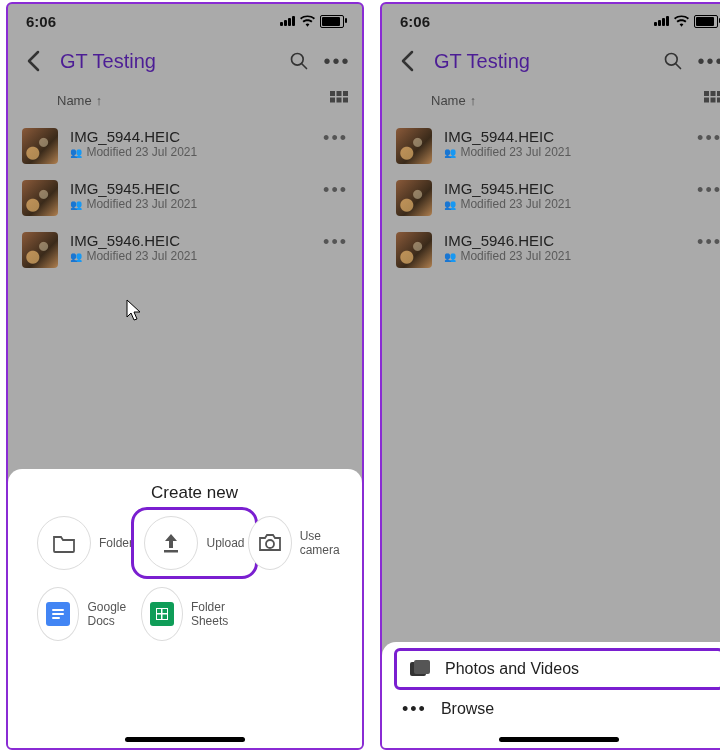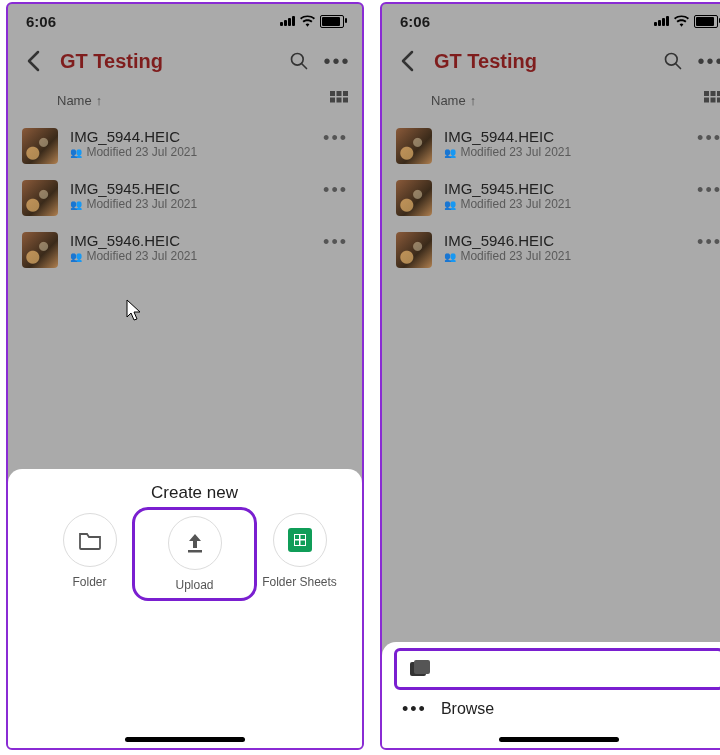--- a/index.html
+++ b/index.html
@@ -55,21 +55,21 @@
 
   
   .appbar {
     height: 46px;
     display: flex;
     align-items: center;
     padding: 0 14px;
     gap: 16px;
     color: #222;
   }
-  .appbar .title { flex: 1; font-size: 20px; color: #7f1d1d; font-weight: bold; }
+  .appbar .title { flex: 1; font-size: 20px; color: #4c1d95; }
   .ico { width: 22px; height: 22px; display:inline-flex; align-items:center; justify-content:center; color:#3c3c3c; }
   .more-dots { font-size:20px; letter-spacing:2px; line-height:0; }
 
   
   .sortrow {
     height: 32px;
     display:flex;
     align-items:center;
     padding: 0 14px;
     color: #444;
@@ -113,21 +113,21 @@
     padding-top: 14px;
     padding-left: 19px;
   }
   .sheet-title { text-align:center; font-size:17px; color:#202020; margin-bottom: 10px; }
   .grid {
     display:grid;
     grid-template-columns: repeat(3, 1fr);
     padding: 0 10px;
     row-gap: 14px;
   }
-  .cell { display:flex; flex-direction:column; align-items:center; gap:8px; }
+  .cell { display:flex; flex-direction:row; align-items:center; gap:8px; }
   .bubble {
     width:52px; height:52px; border-radius:50%;
     border:1px solid #dcdcdc;
     display:flex; align-items:center; justify-content:center;
     font-size:20px; color:#555;
     background:#fff;
   }
   .cell-label { font-size:12px; color:#555; }
   .highlight-box { border:3px solid #7a1fd0; border-radius:16px; padding:6px 10px; margin:-6px -10px;justify-content:flex-end; }
 
@@ -285,20 +285,41 @@
         <div class="bubble">
               <svg width="20" height="22" viewBox="0 0 20 22">
                 <path d="M10 2 L4 9 H8 V16 H12 V9 H16 Z" fill="#555"></path>
                 <rect x="3" y="18" width="14" height="2.5" fill="#555"></rect>
               </svg>
             </div>
         <span class="cell-label">Upload</span>
       </div>
       <div class="cell">
         <div class="bubble">
+              <svg width="26" height="20" viewBox="0 0 26 20">
+                <path d="M3 5h5l2-3h6l2 3h5v12H3z" fill="none" stroke="#555" stroke-width="1.8"></path>
+                <circle cx="13" cy="11" r="4" fill="none" stroke="#555" stroke-width="1.8"></circle>
+              </svg>
+            </div>
+        <span class="cell-label">Use camera</span>
+      </div>
+      <div class="cell">
+        <div class="bubble">
+              <div class="sq docs">
+                <div class="sq-inner-lines">
+                  <div class="sq-line"></div>
+                  <div class="sq-line"></div>
+                  <div class="sq-line" style="width:8px"></div>
+                </div>
+              </div>
+            </div>
+        <span class="cell-label">Google Docs</span>
+      </div>
+      <div class="cell">
+        <div class="bubble">
               <div class="sq sheets">
                 <div class="sq-grid"></div>
               </div>
             </div>
         <span class="cell-label">Folder Sheets</span>
       </div>
     </div>
     <div class="home-ind"></div>
   </div>
 </div>
@@ -394,20 +415,21 @@
 
   <div class="sheet pick">
     <div class="pick-hl">
       <div class="pick-row" style="padding:2px 4px;">
         <span>
           <svg width="22" height="20" viewBox="0 0 22 20">
                 <rect x="1" y="3" width="16" height="14" rx="2" fill="#333"></rect>
                 <rect x="5" y="1" width="16" height="14" rx="2" fill="#555"></rect>
               </svg>
         </span>
+        <span>Photos and Videos</span>
       </div>
     </div>
     <div class="pick-row">
       <span class="more-dots" style="font-size:18px;">•••</span>
       <span>Browse</span>
     </div>
     <div class="home-ind"></div>
   </div>
 </div>
 

